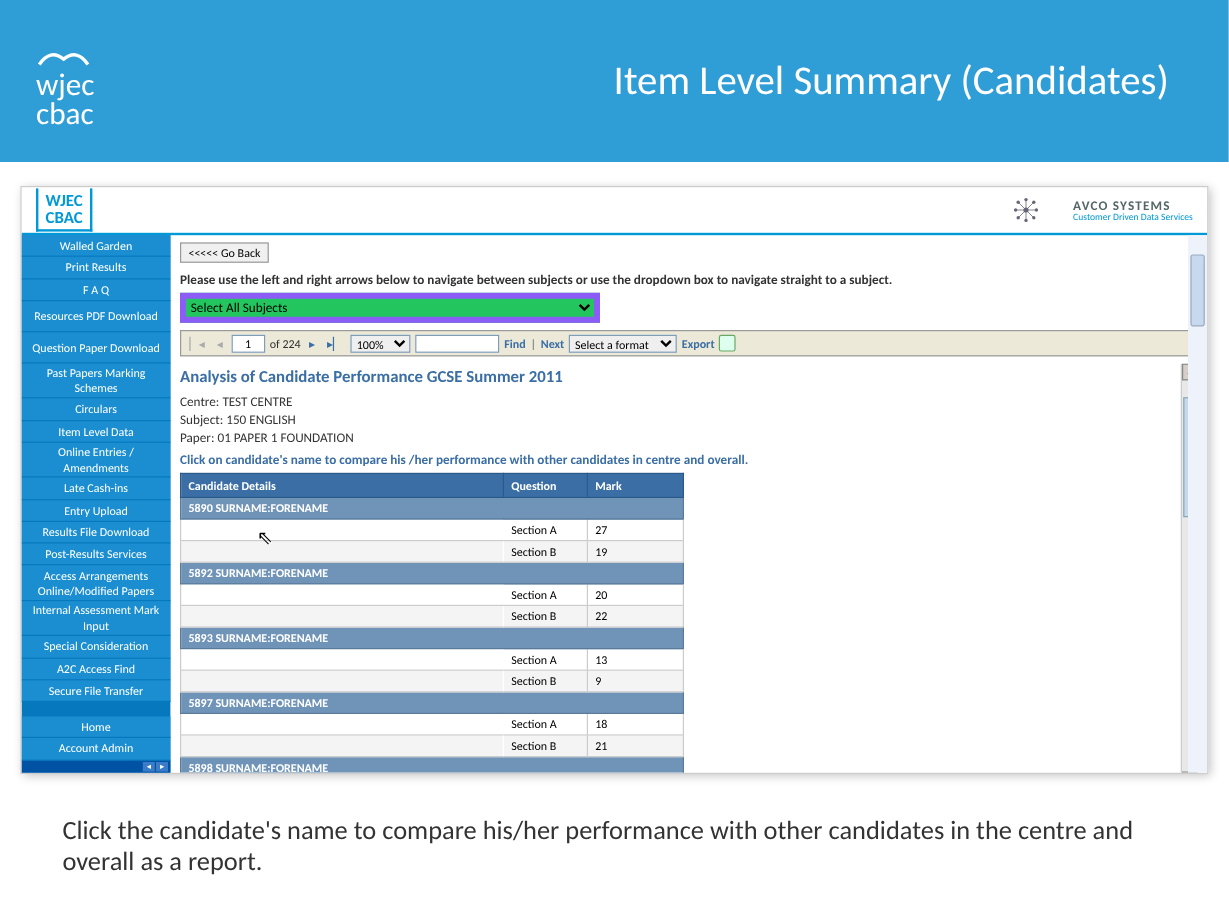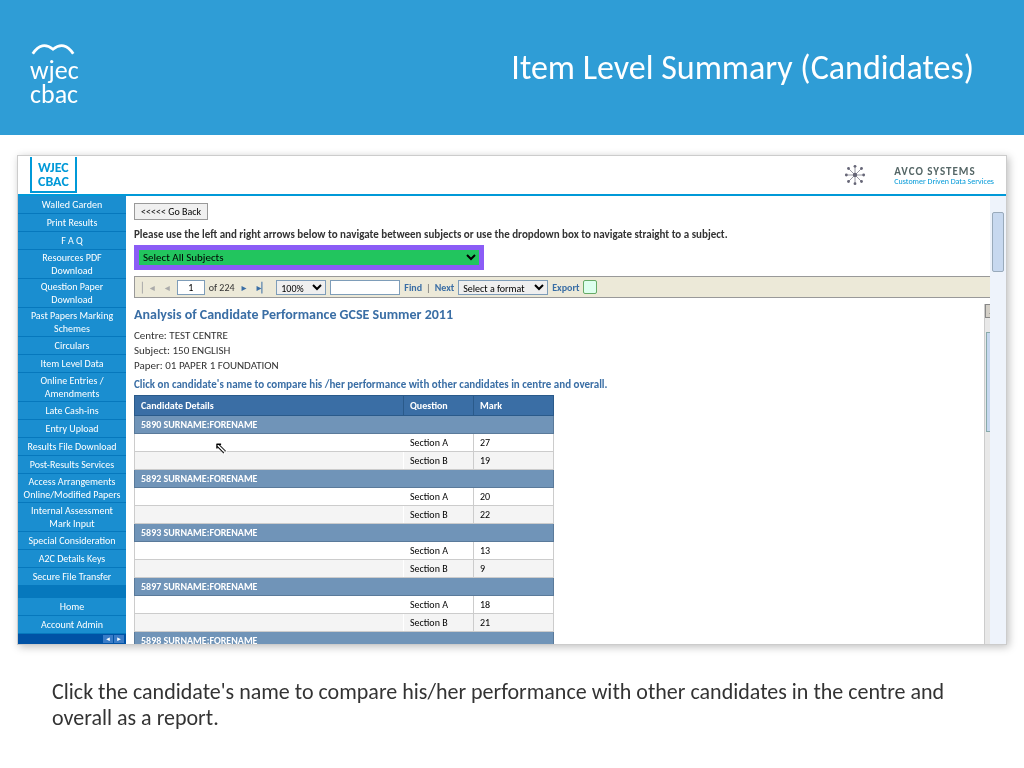--- a/index.html
+++ b/index.html
@@ -13,21 +13,21 @@
 .app-window{width:990px;height:490px;border:1px solid #ccc;box-shadow:2px 2px 8px rgba(0,0,0,0.25);background:#fff;position:relative;overflow:hidden;margin:0 auto;}
 .app-top{height:40px;display:flex;align-items:center;padding:0 12px;border-bottom:2px solid #0099d8;}
 .app-logo{border:2px solid #0099d8;border-top:none;padding:4px 6px 2px;color:#0099d8;font-weight:700;font-size:14px;line-height:1;}
 .avco{margin-left:auto;display:flex;align-items:center;gap:6px;}
 .avco-icon{width:26px;height:26px;position:relative;}
 .avco-icon svg{width:100%;height:100%;}
 .avco-txt{font-size:11px;line-height:1;margin-left:20px;}
 .avco-txt .t1{color:#566;font-weight:600;letter-spacing:1px;}
 .avco-txt .t2{color:#0099d8;font-size:8px;}
 .app-body{display:flex;height:calc(100% - 40px);}
-.sidebar{width:108px;background:#0678bd;display:flex;flex-direction:column;font-size:10px;color:#fff;}
+.sidebar{width:124px;background:#0678bd;display:flex;flex-direction:column;font-size:10px;color:#fff;}
 .sidebar .itm{background:#1a8ed0;border-bottom:1px solid #0678bd;padding:3px 4px;text-align:center;cursor:pointer;display:flex;align-items:center;justify-content:center;min-height:18px;}
 .sidebar .itm.tall{min-height:26px;}
 .sidebar .gap{height:14px;}
 .sidebar .scroll{height:12px;background:#0052a5;display:flex;align-items:center;justify-content:flex-end;padding-right:2px;}
 .sidebar .scroll span{width:10px;height:8px;background:#3a7cc7;margin-left:1px;font-size:7px;text-align:center;line-height:8px;}
 .content{flex:1;display:flex;flex-direction:column;overflow:hidden;}
 .content-inner{flex:1;padding:4px 8px 0 8px;overflow:hidden;position:relative;}
 .goback{font-size:10px;padding:1px 6px;border:1px solid #999;background:#f0f0f0;cursor:pointer;margin:2px 0 8px;}
 .instr{font-size:11px;font-weight:700;color:#333;margin-bottom:4px;}
 .subjsel{width:350px;font-size:11px;border:5px solid #8b5cf6;padding:0;margin-bottom:6px;background:#22c55e;}
@@ -125,21 +125,21 @@
           <div class="itm">Circulars</div>
           <div class="itm">Item Level Data</div>
           <div class="itm tall">Online Entries / Amendments</div>
           <div class="itm">Late Cash-ins</div>
           <div class="itm">Entry Upload</div>
           <div class="itm">Results File Download</div>
           <div class="itm">Post-Results Services</div>
           <div class="itm tall">Access Arrangements Online/Modified Papers</div>
           <div class="itm tall">Internal Assessment Mark Input</div>
           <div class="itm">Special Consideration</div>
-          <div class="itm">A2C Details Keys</div>
+          <div class="itm">A2C Access Find</div>
           <div class="itm">Secure File Transfer</div>
           <div class="gap"></div>
           <div class="itm">Home</div>
           <div class="itm">Account Admin</div>
           <div class="scroll">
             <span>◂</span>
             <span>▸</span>
           </div>
         </div>
     <div class="content">

